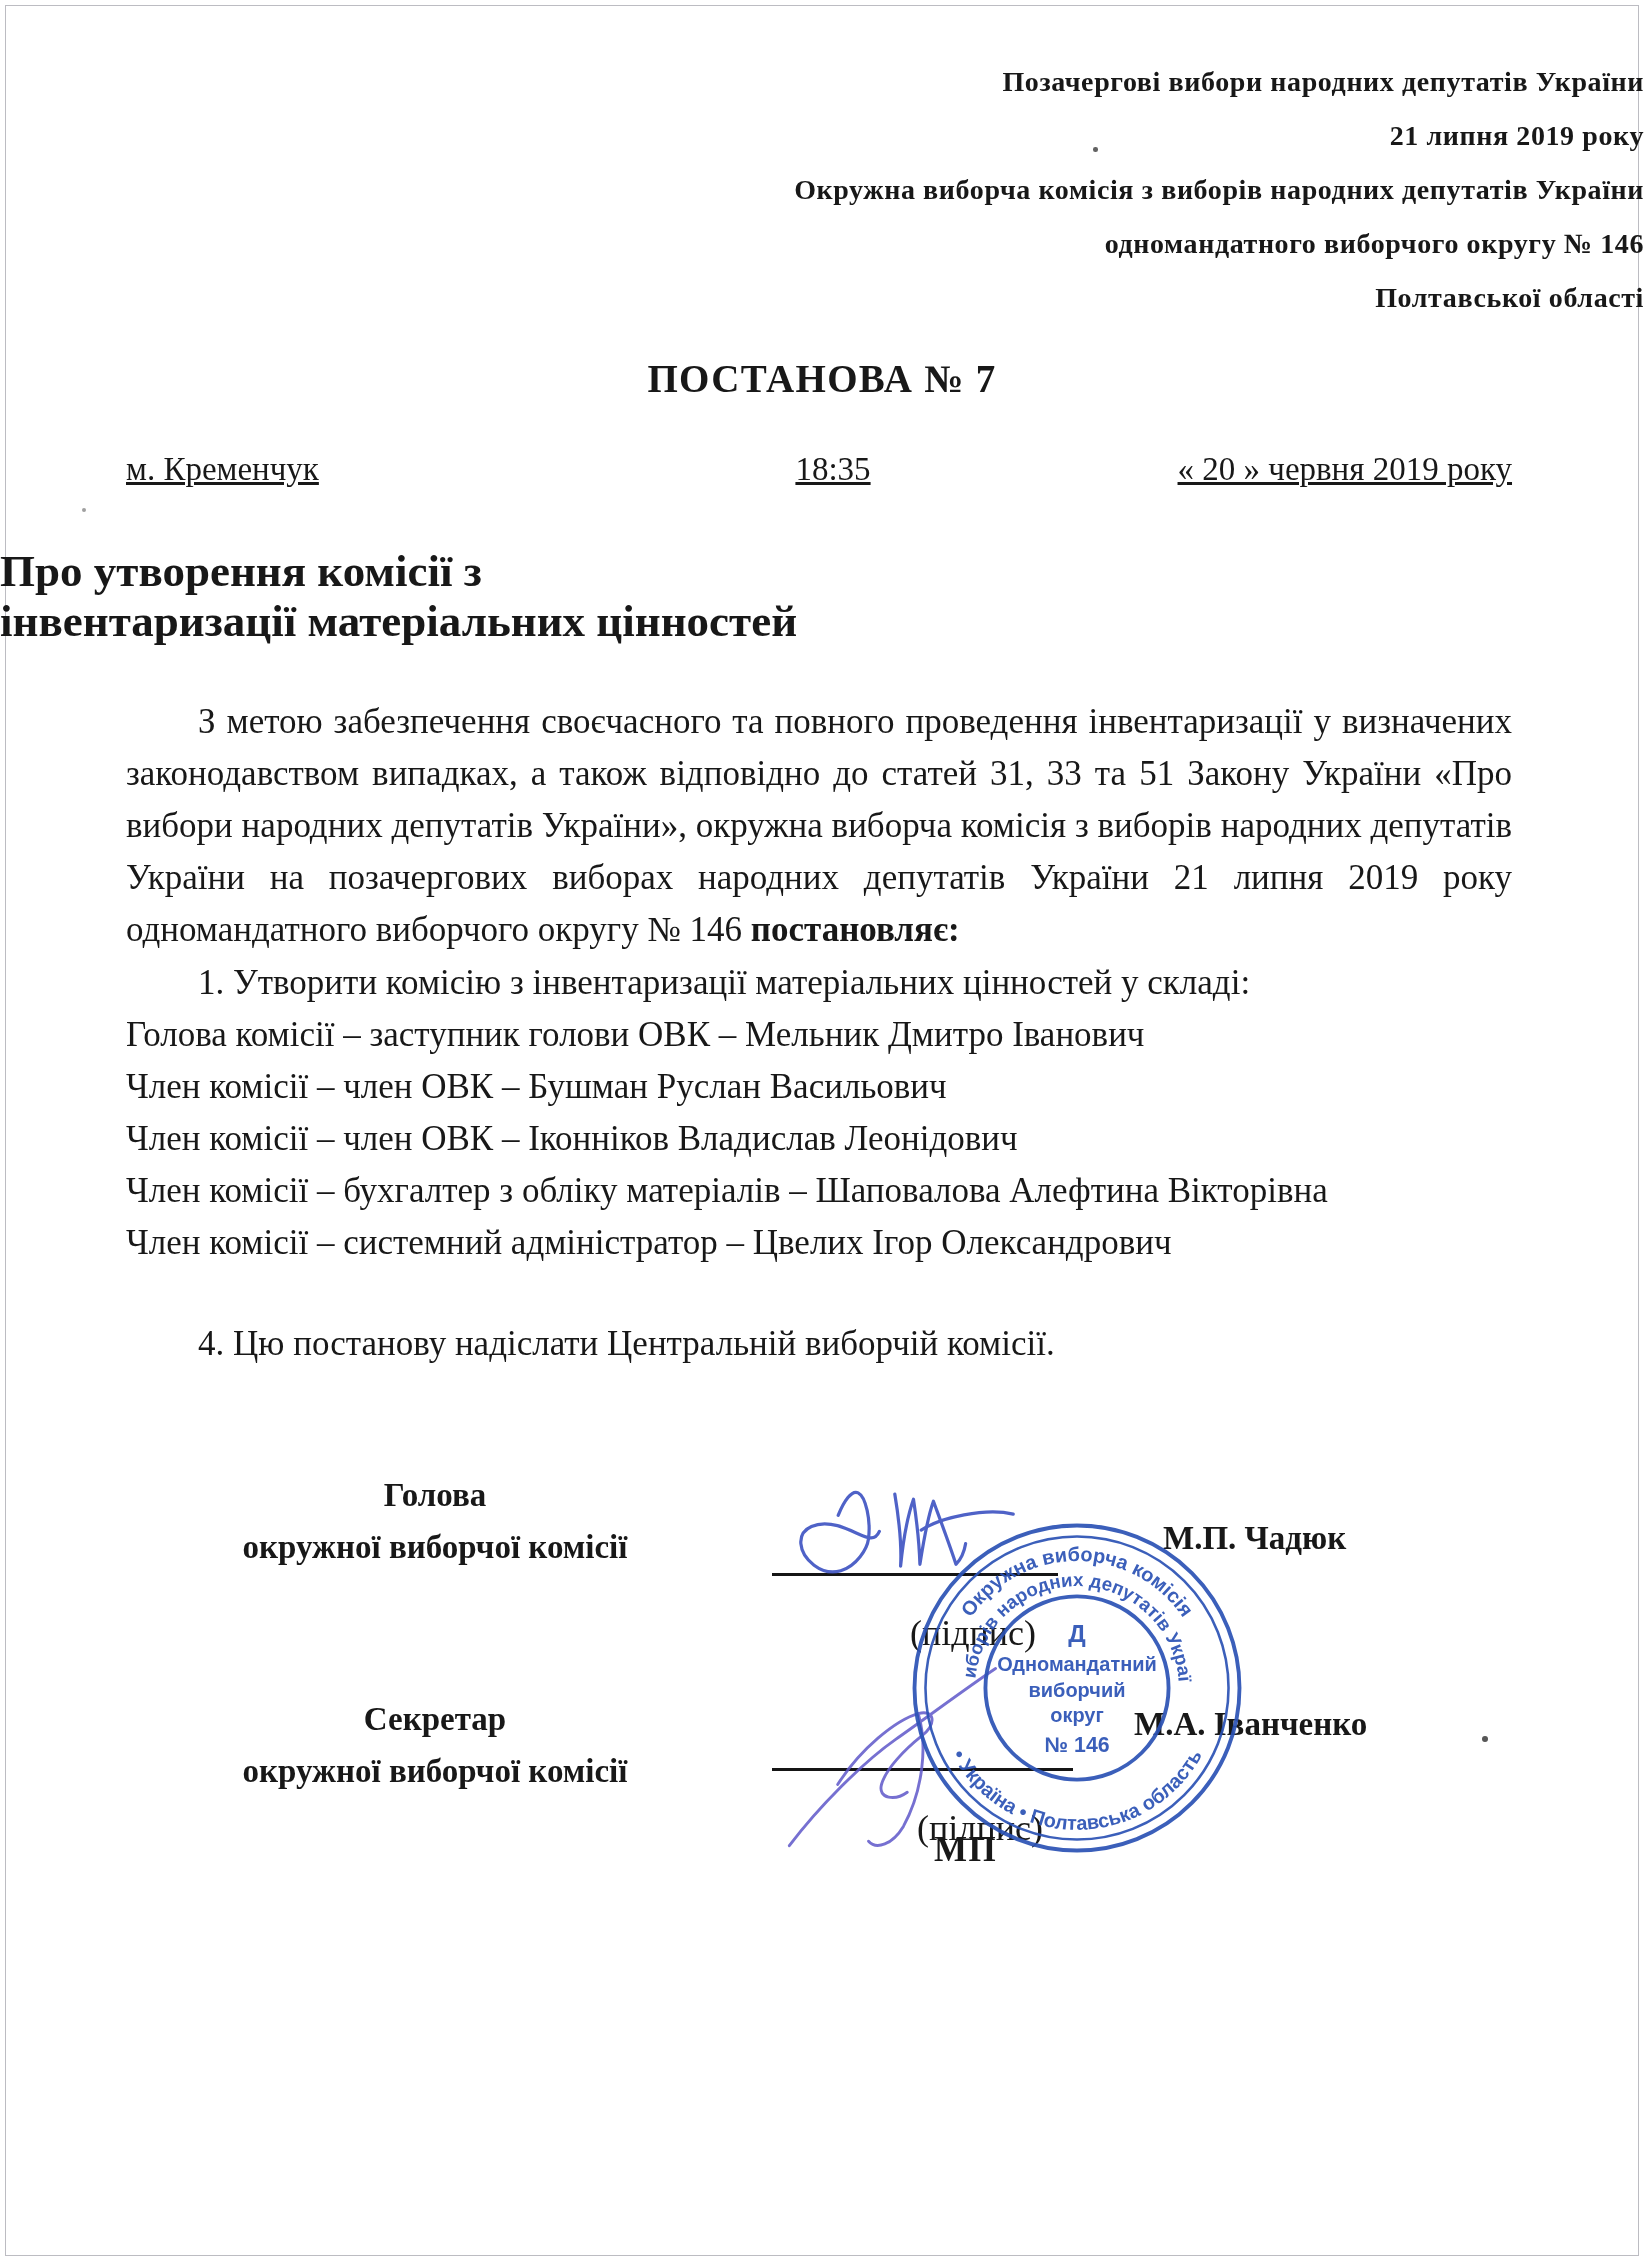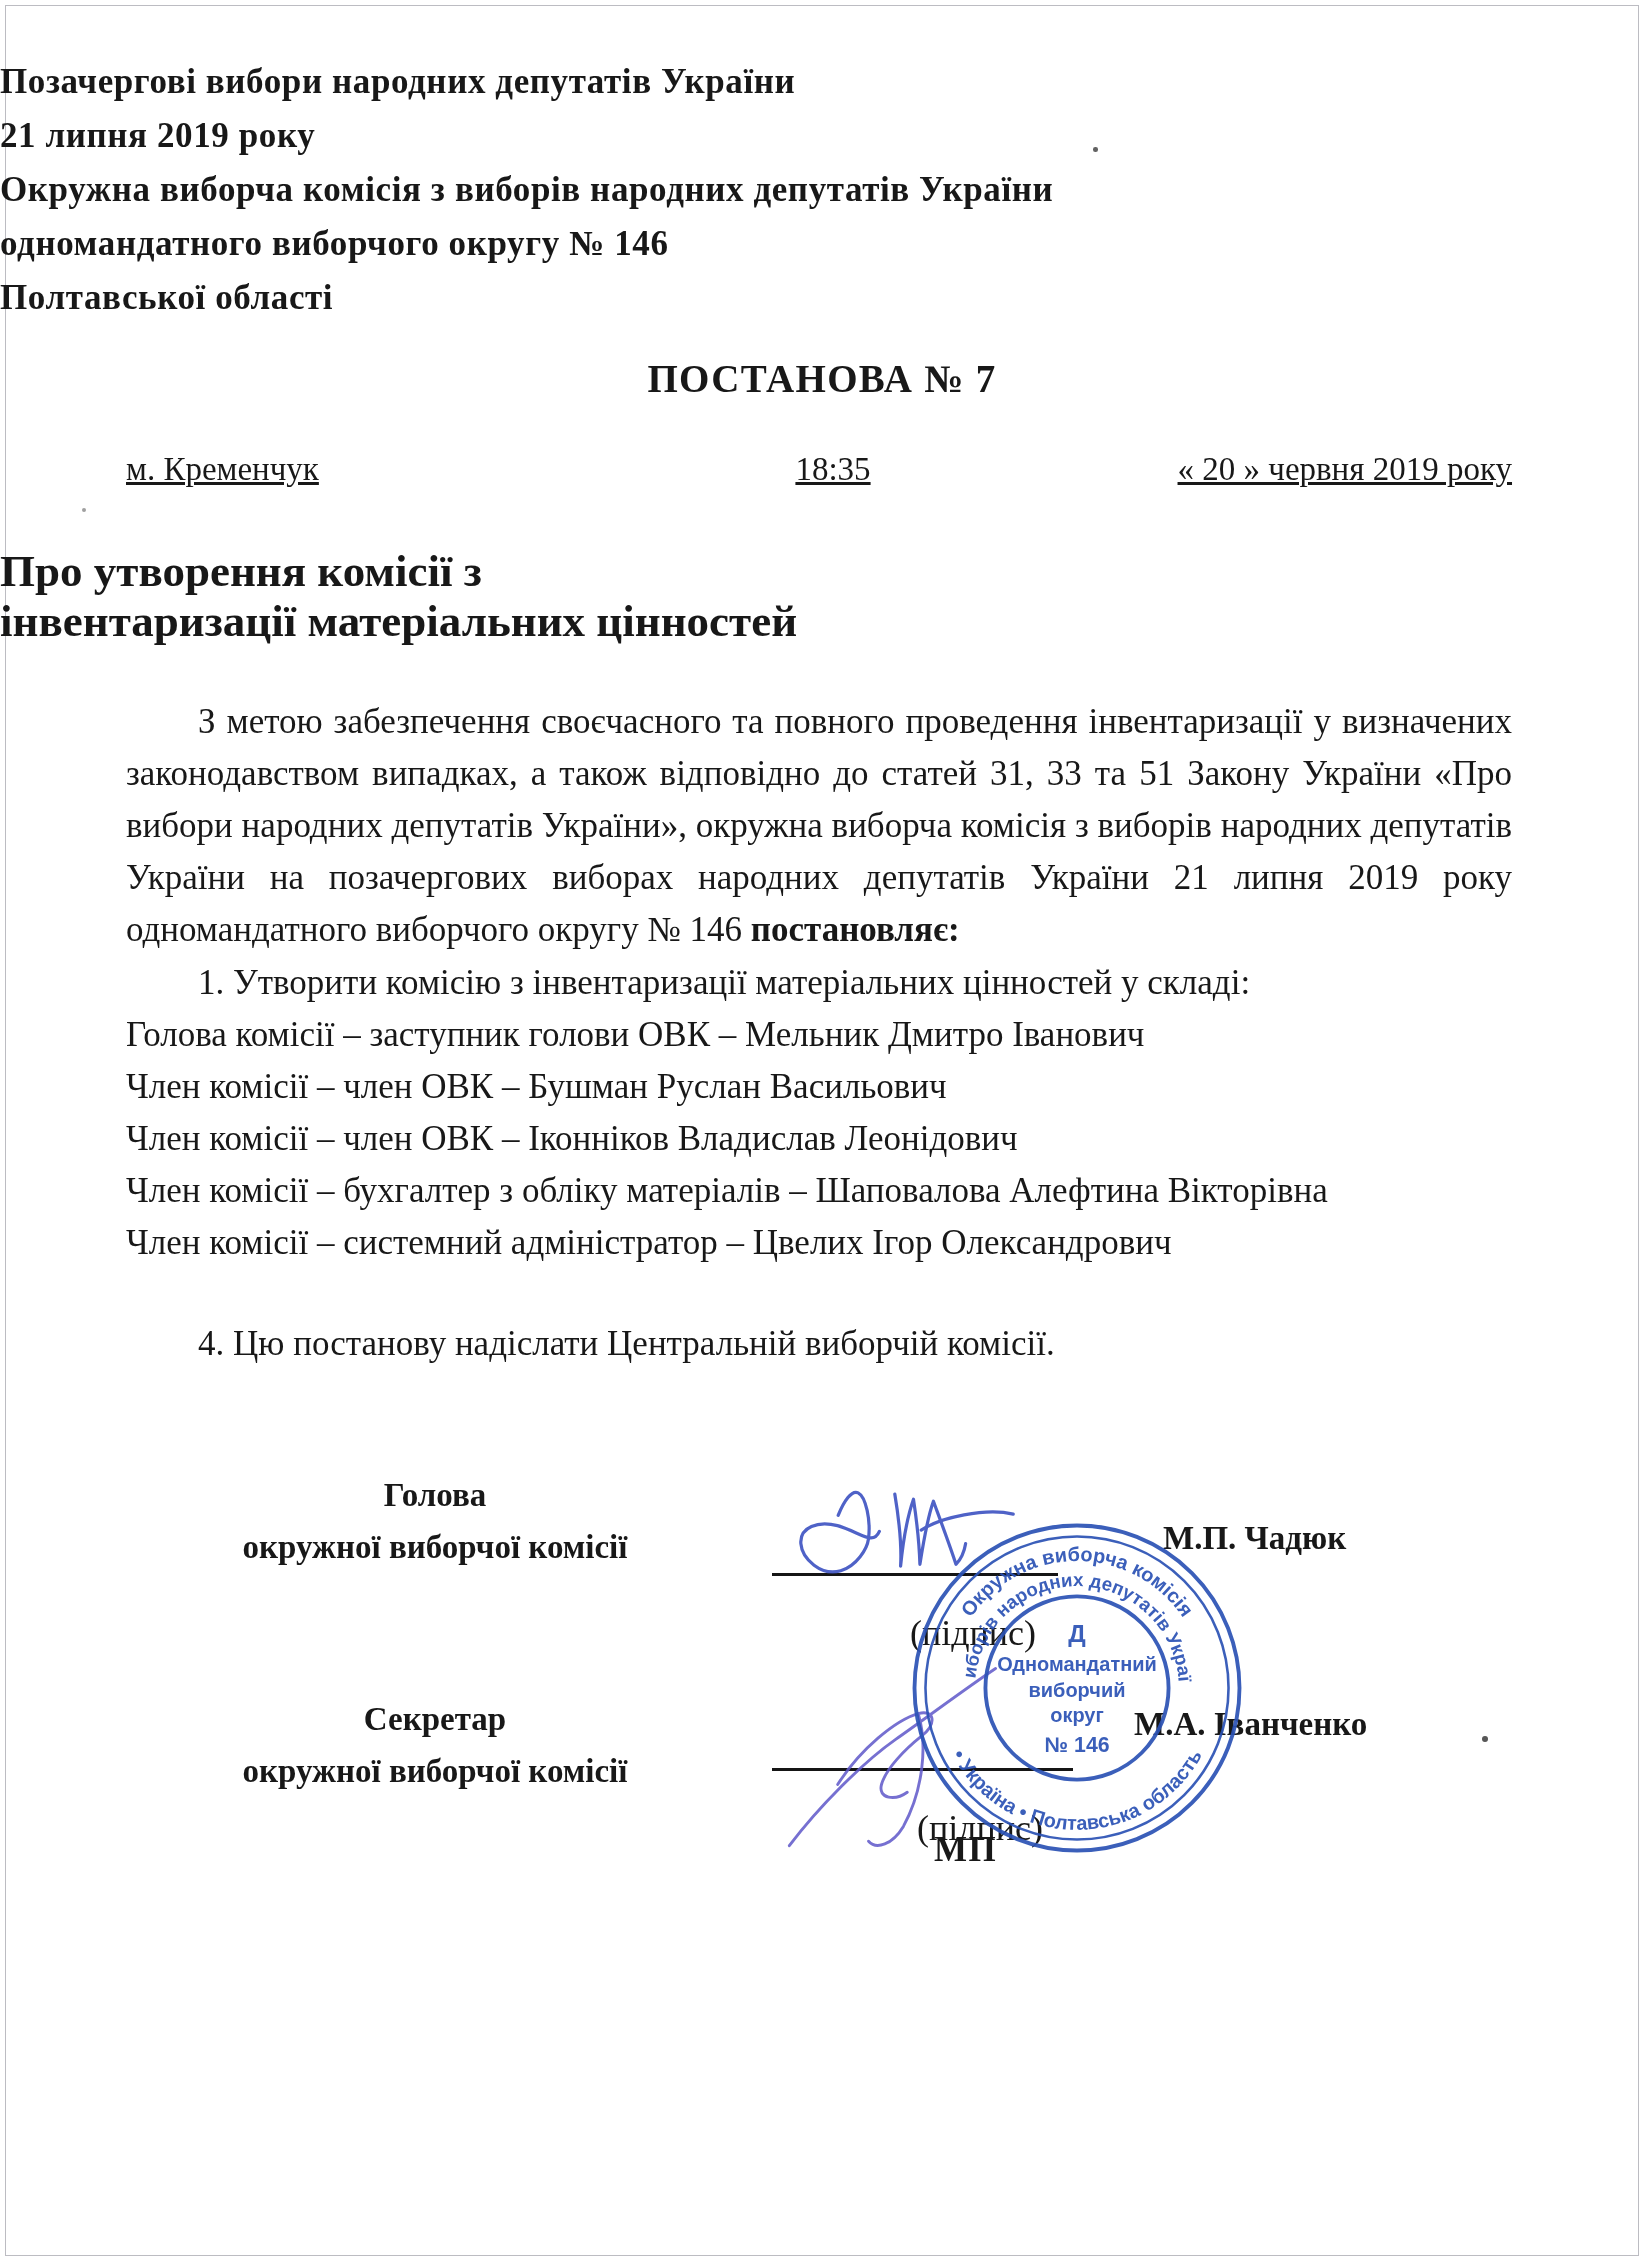--- a/index.html
+++ b/index.html
@@ -3,22 +3,22 @@
 <meta charset="utf-8">
 <style>
   html,body{margin:0;padding:0;}
   body{
     width:1644px;height:2261px;position:relative;overflow:hidden;
     background:#ffffff;color:#181818;
     font-family:"Liberation Serif","DejaVu Serif",serif;
   }
   .page-border{position:absolute;left:5.2px;top:5.2px;right:5.2px;bottom:5.2px;border:1.3px solid #bcbcc2;}
   
-  .header{position:absolute;top:55px;left:0;width:1644px;text-align:left;
-          font-weight:bold;font-size:35px;line-height:54px;letter-spacing:0.6px;}
+  .header{position:absolute;top:55px;left:0;width:1644px;text-align:right;
+          font-weight:bold;font-size:28px;line-height:54px;letter-spacing:0.6px;}
   .doc-title{position:absolute;top:356px;left:0;width:1644px;text-align:center;
           font-weight:bold;font-size:39px;letter-spacing:1.3px;}
   .meta{position:absolute;top:451px;left:126px;width:1386px;display:flex;align-items:baseline;font-size:33px;text-decoration:underline;}
   .meta .place{flex:1;text-align:left;}
   .meta .time{flex:0 0 auto;text-align:center;margin-left:28px;}
   .meta .date{flex:1;text-align:right;}
   .subject{position:absolute;top:546px;left:0;width:1644px;text-align:left;
           font-weight:bold;font-size:45px;line-height:50px;}
   .para{position:absolute;top:661px;left:126px;width:1386px;
         font-size:35px;line-height:52px;text-align:justify;text-indent:72px;}

